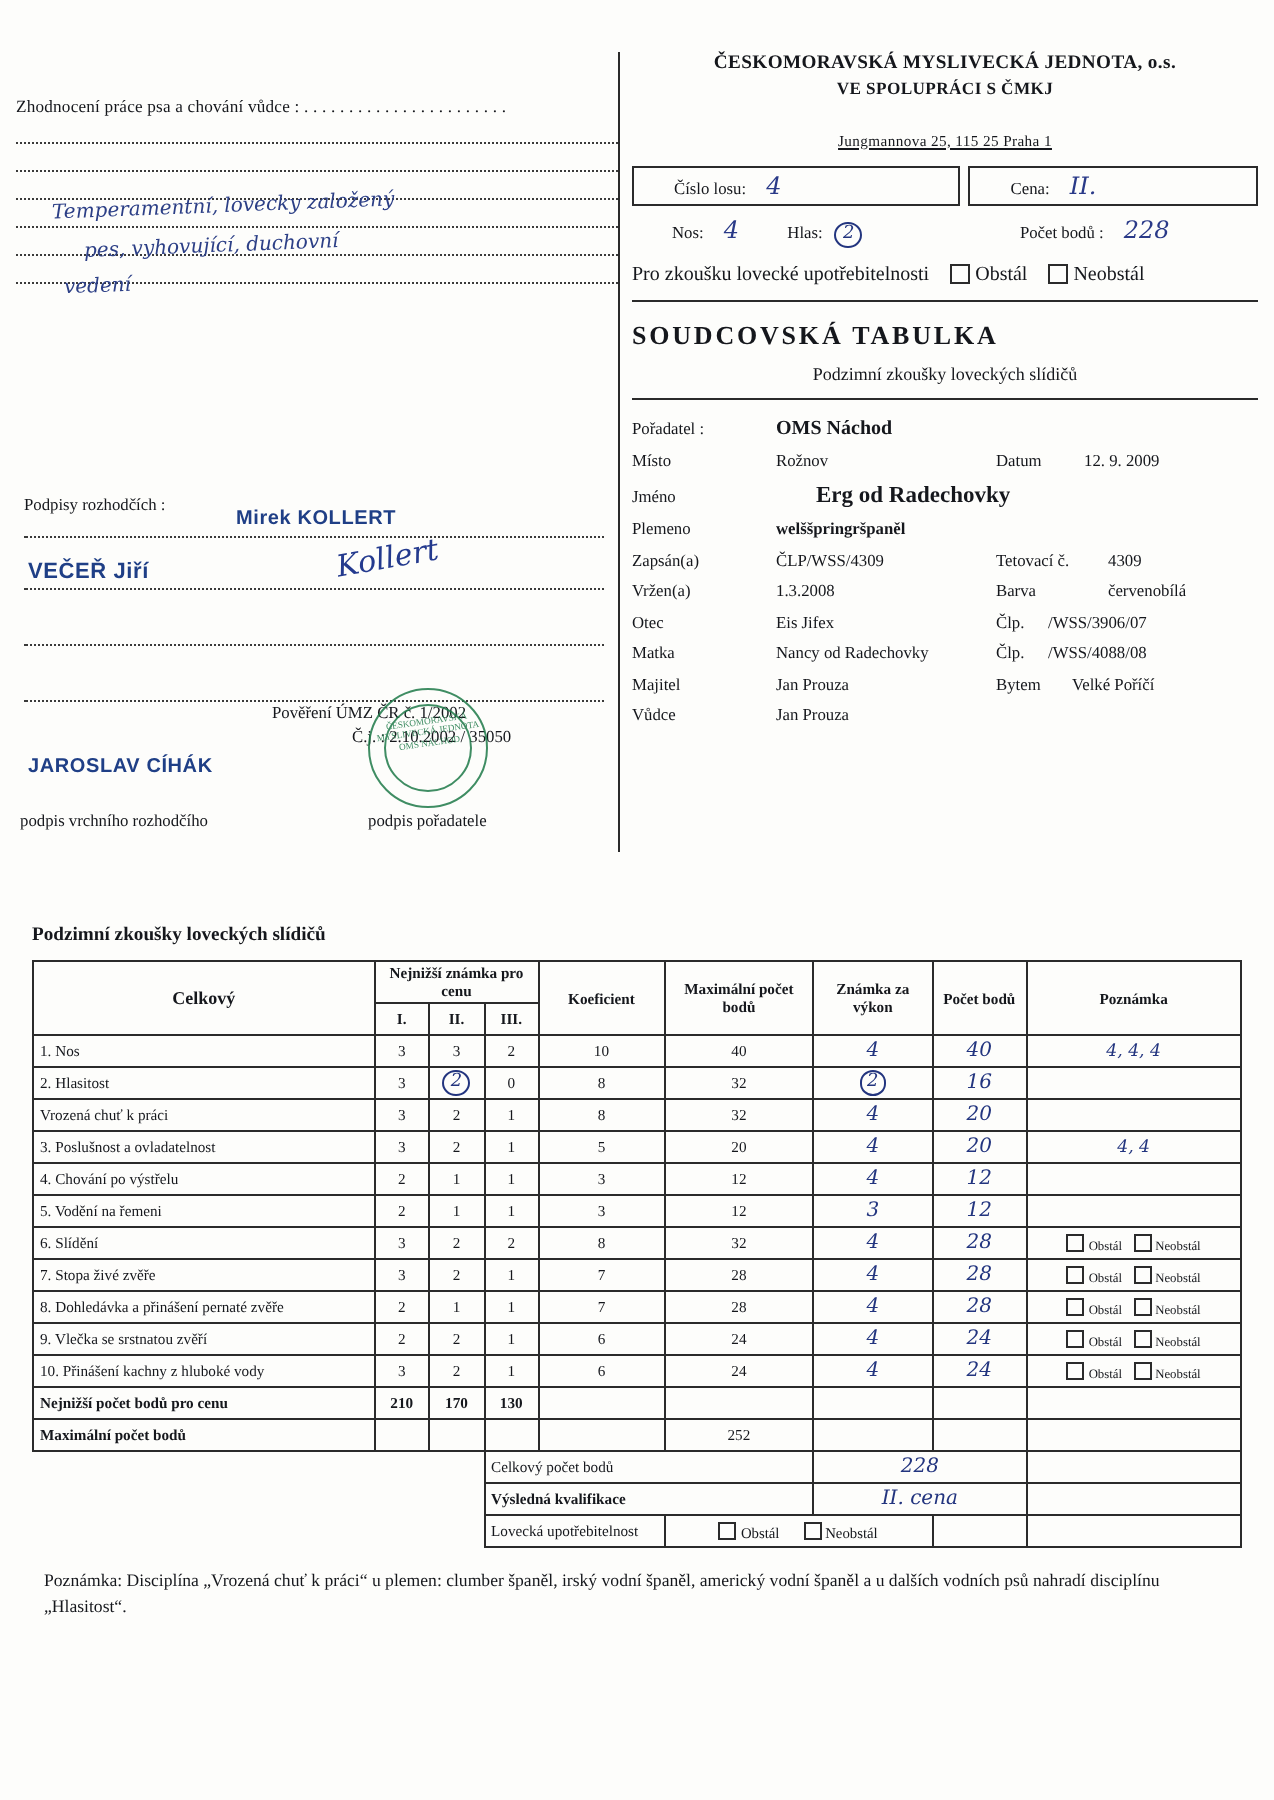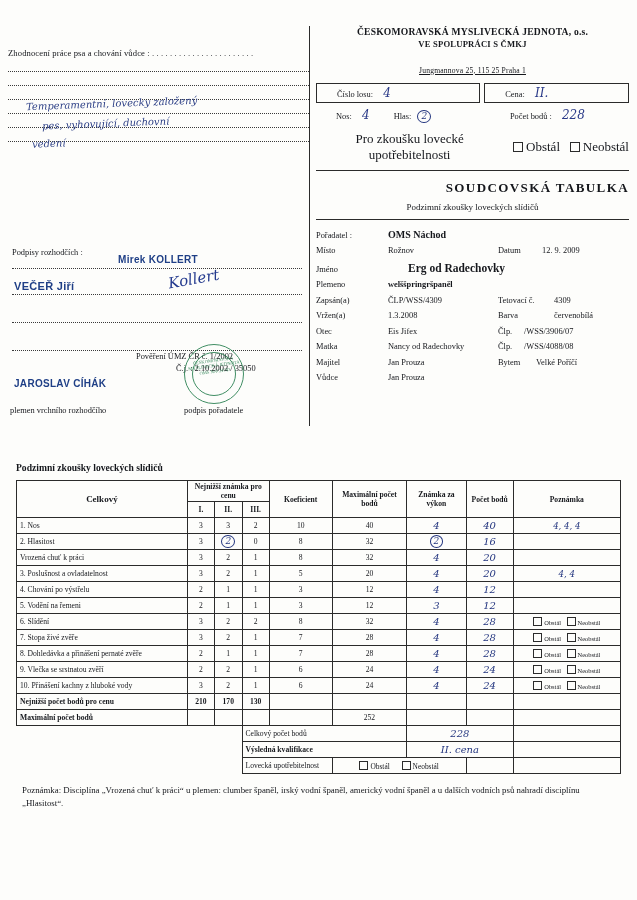--- a/index.html
+++ b/index.html
@@ -147,37 +147,36 @@
   .bx.nos  { width: 150px; }
   .bx.hlas { width: 126px; margin-left: 4px; }
   .handsm {
     font-family: "DejaVu Serif", serif;
     color: #2a3a88;
     font-style: italic;
     font-size: 12px;
     margin-left: 8px;
   }
   .usefulness {
-    font-size: 13px;
+    font-size: 10px;
     margin-top: 6px;
     display: flex;
     align-items: center;
-    text-align: center;
   }
   .cb {
     display: inline-block;
     width: 8px; height: 8px;
     border: 1px solid #2b2b2b;
     margin: 0 3px 0 10px;
     vertical-align: -1px;
   }
   .rule { border-bottom: 1px solid #2b2b2b; margin: 7px 0 0 0; }
 
   .title-main {
-    text-align: right;
+    text-align: left;
     font-weight: bold;
     font-size: 13px;
     letter-spacing: 1.4px;
     margin-top: 9px;
   }
   .title-sub {
     text-align: center;
     font-size: 9px;
     margin-top: 6px;
     padding-bottom: 7px;
@@ -297,21 +296,21 @@
       <div class="sig-label" style="left:128px; top:326px;">Pověření ÚMZ ČR č. 1/2002</div>
       <div class="sig-label" style="left:128px; top:338px;margin-left:40px;">Č.j. : 2.10.2002 / 35050</div>
 
       <div class="sig-name" style="left:6px; top:352px; color:#1f3f86;">JAROSLAV CÍHÁK</div>
 
       <div class="stamp" style="left:176px; top:318px;">
         <div class="inner"></div>
         <div class="txt">ČESKOMORAVSKÁ MYSLIVECKÁ JEDNOTA OMS NÁCHOD</div>
       </div>
 
-      <div class="sig-label" style="left:2px; top:380px;">plemen vrchního rozhodčího</div>
+      <div class="sig-label" style="left:2px; top:380px;">podpis vrchního rozhodčího</div>
       <div class="sig-label" style="left:176px; top:380px;">podpis pořadatele</div>
     </div>
 
     <div class="top-right">
       <div class="org">
         <div>ČESKOMORAVSKÁ MYSLIVECKÁ JEDNOTA, o.s.</div>
         <div class="sub">VE SPOLUPRÁCI S ČMKJ</div>
         <div class="addr">Jungmannova 25, 115 25  Praha 1</div>
       </div>
 

